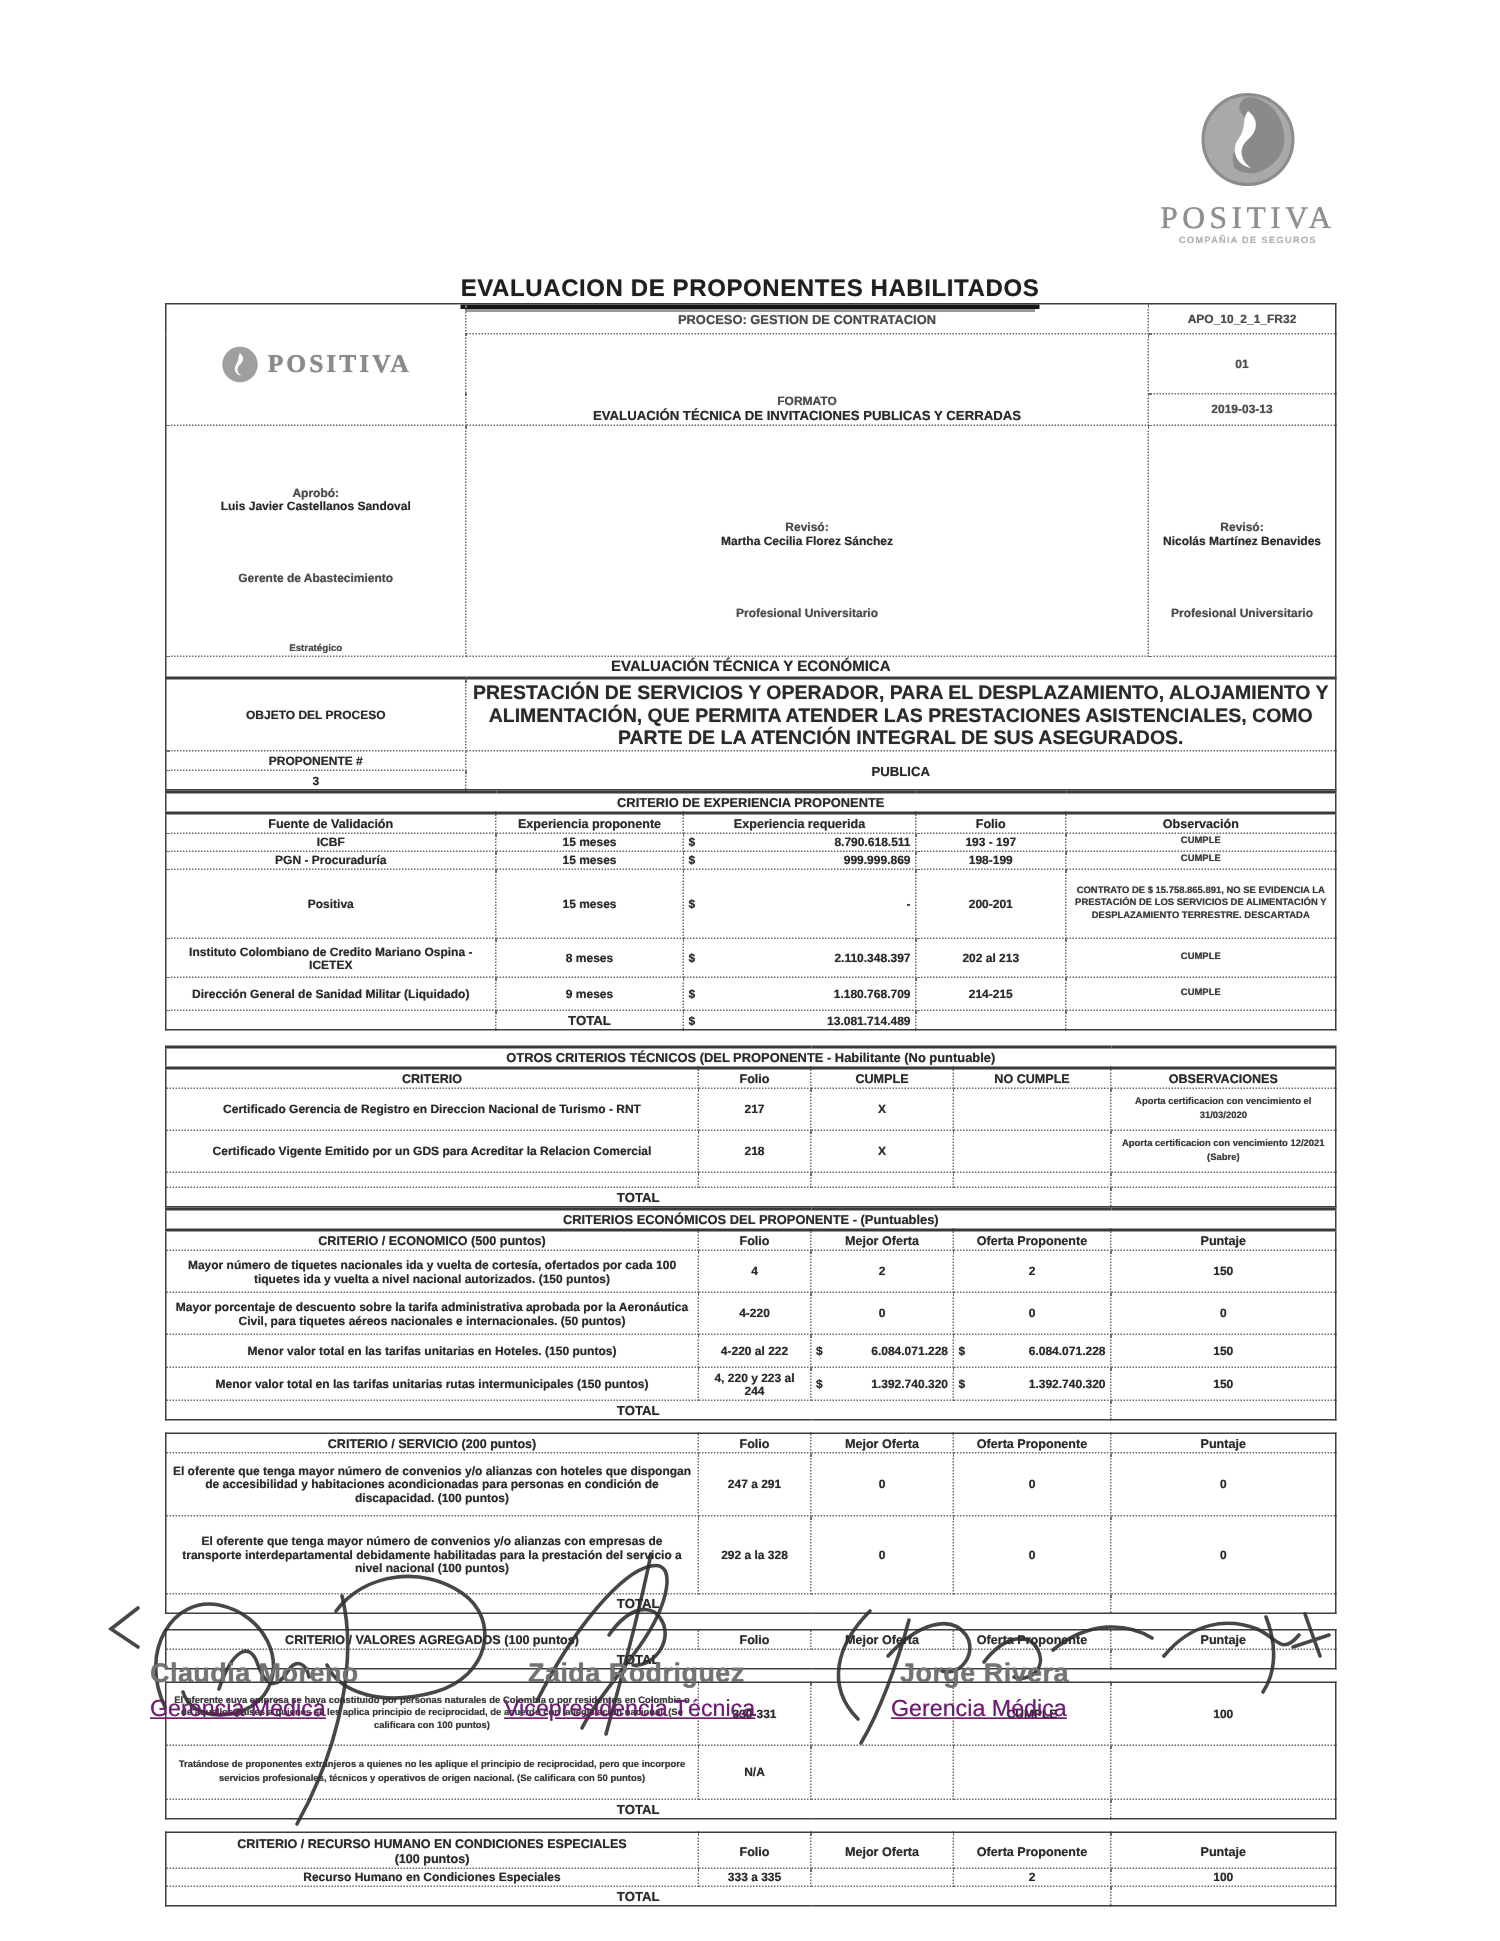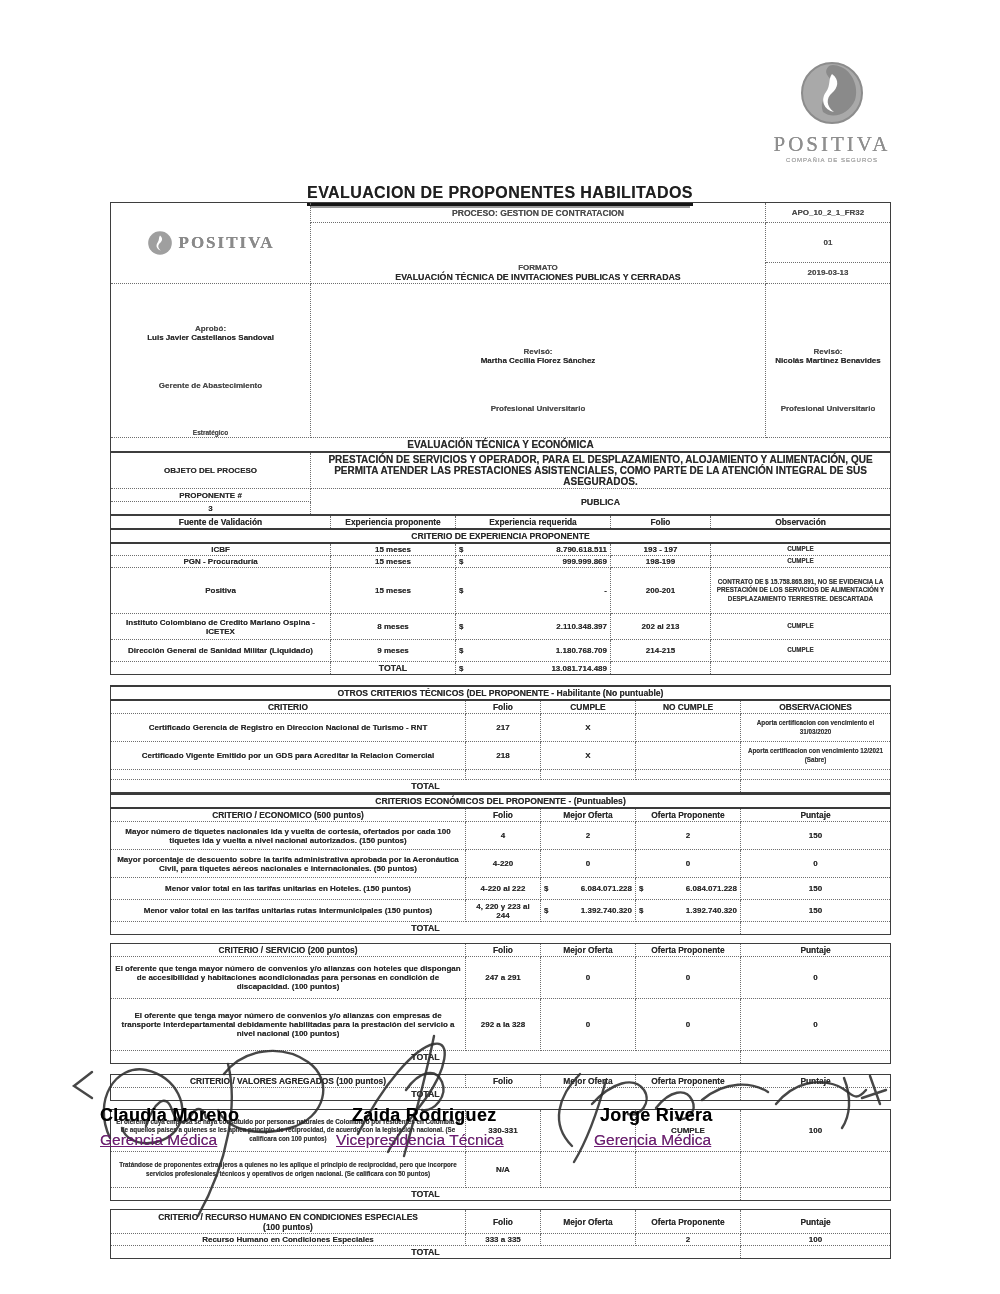--- a/index.html
+++ b/index.html
@@ -26,21 +26,21 @@
   .money{display:flex;justify-content:space-between;align-items:center;}
   .tiny{font-size:6.3px;line-height:1.3;font-weight:bold;color:#3a3a3a;}
   .gray{color:#4c4c4c;margin-top:39px;}
   .mt10{margin-top:10px;} .mt8{margin-top:8px;}
   
   .logo-cell{display:flex;align-items:center;justify-content:center;gap:6px;}
   .logo-cell .word{font-family:"Liberation Serif",serif;font-size:17px;letter-spacing:2px;color:#8a8a8a;}
   
   .sig{position:absolute;}
   .sig svg path{fill:none;stroke:#2e2e2e;stroke-width:2.4;stroke-linecap:round;opacity:.88;}
-  .sig-name{position:absolute;font-size:18px;font-weight:bold;color:#000000;letter-spacing:.3px;}
+  .sig-name{position:absolute;font-size:18px;font-weight:bold;color:#737373;letter-spacing:.3px;}
   .sig-role{position:absolute;font-size:15.5px;color:#701a75;text-decoration:underline;}
 </style>
 </head>
 <body>
 
 <div class="sheet ink">
 
   <div class="logo-top">
     <svg width="66" height="66" viewBox="0 0 66 66">
       <circle cx="33" cy="33" r="30" fill="#a9a9a9"></circle>
@@ -113,51 +113,51 @@
       </table>
 
     <table>
       <colgroup>
           <col style="width:200px">
           <col style="width:580px">
         </colgroup>
       <tbody>
           <tr style="height:30px">
         <td class="c">OBJETO DEL PROCESO</td>
-        <td class="c" style="font-size:10px">PRESTACIÓN DE SERVICIOS Y OPERADOR, PARA EL DESPLAZAMIENTO, ALOJAMIENTO Y ALIMENTACIÓN, QUE PERMITA ATENDER LAS PRESTACIONES ASISTENCIALES, COMO PARTE DE LA ATENCIÓN INTEGRAL DE SUS ASEGURADOS.</td>
+        <td class="c" style="font-size:13px">PRESTACIÓN DE SERVICIOS Y OPERADOR, PARA EL DESPLAZAMIENTO, ALOJAMIENTO Y ALIMENTACIÓN, QUE PERMITA ATENDER LAS PRESTACIONES ASISTENCIALES, COMO PARTE DE LA ATENCIÓN INTEGRAL DE SUS ASEGURADOS.</td>
       </tr>
       <tr style="height:13px">
         <td class="c">PROPONENTE #</td>
         <td rowspan="2" class="c" style="font-size:8.8px">PUBLICA</td>
       </tr>
       <tr style="height:13px">
         <td class="c">3</td>
       </tr>
     </tbody>
       </table>
 
     <table>
       <colgroup>
           <col style="width:220px">
           <col style="width:125px">
           <col style="width:155px">
           <col style="width:100px">
           <col style="width:180px">
         </colgroup>
       <tbody>
-          <tr style="height:13px">
+          <tr style="height:12px">
+            <td colspan="5" class="sect">CRITERIO DE EXPERIENCIA PROPONENTE</td>
+          </tr>
+      <tr style="height:13px">
         <td class="hdrow">Fuente de Validación</td>
         <td class="hdrow">Experiencia proponente</td>
         <td class="hdrow">Experiencia requerida</td>
         <td class="hdrow">Folio</td>
         <td class="hdrow">Observación</td>
       </tr>
-      <tr style="height:12px">
-            <td colspan="5" class="sect">CRITERIO DE EXPERIENCIA PROPONENTE</td>
-          </tr>
       <tr style="height:12px">
         <td class="c">ICBF</td>
         <td class="c">15 meses</td>
         <td>
               <div class="money">
                 <span>$</span>
                 <span>8.790.618.511</span>
               </div>
             </td>
         <td class="c">193 - 197</td>

